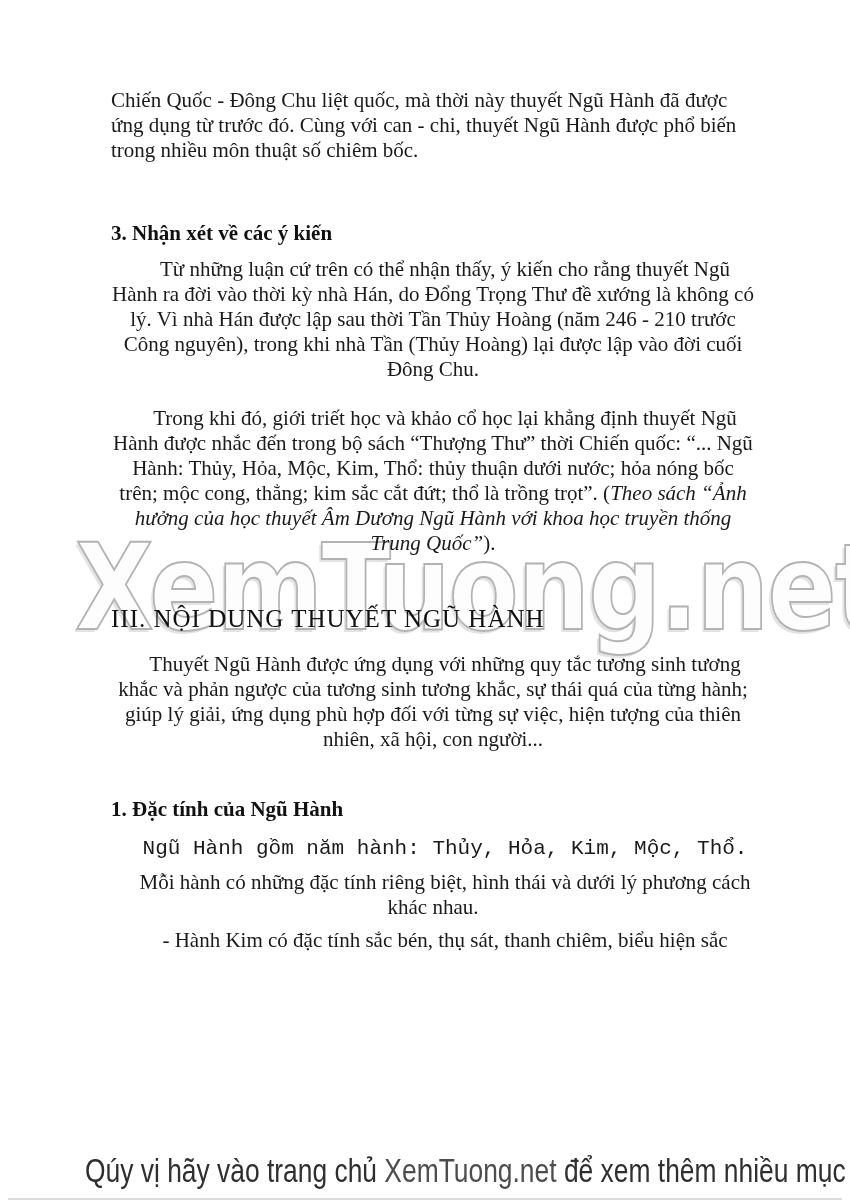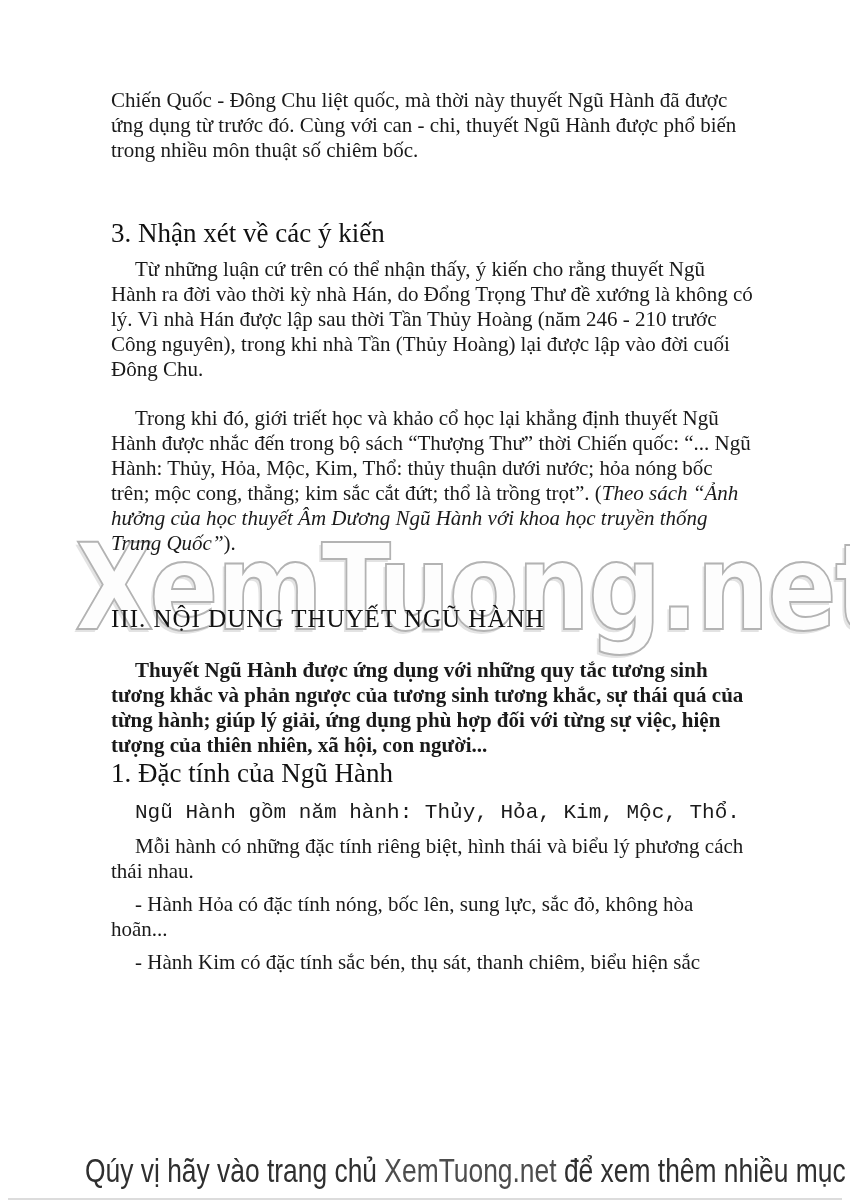--- a/index.html
+++ b/index.html
@@ -36,44 +36,44 @@
   .content {
     position: absolute;
     left: 111px;
     top: 88px;
     width: 644px;
     z-index: 1;
     font-size: 21px;
     line-height: 25px;
   }
   .content p { margin: 0; text-align: left; }
-  .content p.ind { text-indent: 24px; }
+  .content p.ind { text-indent: 24px; text-align: center; }
   .m8  { margin-top: 8px !important; }
   h2.sec {
     margin: 0;
-    font-size: 27px;
+    font-size: 21px;
     line-height: 30px;
-    font-weight: normal;
+    font-weight: bold;
     color: #111111;
   }
   #h-sec3 { margin-top: 55px; }
   #p-sec3-1 { margin-top: 9px; }
   #p-sec3-2 { margin-top: 24px; }
   #p-sec3-3 { margin-top: 4px; }
   h1.chapter {
     margin: 40px 0 0 0;
     font-size: 25px;
     line-height: 46px;
     font-weight: normal;
     letter-spacing: 1px;
     color: #111111;
     white-space: nowrap;
   }
-  #p-chap-1 { margin-top: 16px; font-weight: bold; }
-  #h-sec1 { }
+  #p-chap-1 { margin-top: 10px; }
+  #h-sec1 { margin-top: 42px; }
   #p-sec1-1 { margin-top: 12px; font-family: Liberation Mono, monospace; }
   #p-sec1-2 { margin-top: 9px; }
   .content .em { font-style: italic; }
   
   .footer {
     position: absolute;
     left: 0;
     right: 0;
     top: 1152px;
     z-index: 2;
@@ -116,24 +116,23 @@
 
 
     <h1 class="chapter">III. NỘI DUNG THUYẾT NGŨ HÀNH</h1>
 
     <p class="ind" id="p-chap-1">Thuyết Ngũ Hành được ứng dụng với những quy tắc tương sinh tương khắc và phản ngược của tương sinh tương khắc, sự thái quá của từng hành; giúp lý giải, ứng dụng phù hợp đối với từng sự việc, hiện tượng của thiên nhiên, xã hội, con người...</p>
 
     <h2 class="sec" id="h-sec1">1. Đặc tính của Ngũ Hành</h2>
 
     <p class="ind" id="p-sec1-1">Ngũ Hành gồm năm hành: Thủy, Hỏa, Kim, Mộc, Thổ.</p>
 
-    <p class="ind" id="p-sec1-2">Mỗi hành có những đặc tính riêng biệt, hình thái và biểu lý phương cách thái nhau.</p>
+    <p class="ind" id="p-sec1-2">Mỗi hành có những đặc tính riêng biệt, hình thái và dưới lý phương cách khác nhau.</p>
 
 
-    <p class="ind m8">- Hành Hỏa có đặc tính nóng, bốc lên, sung lực, sắc đỏ, không hòa hoãn...</p>
 
     <p class="ind m8">- Hành Kim có đặc tính sắc bén, thụ sát, thanh chiêm, biểu hiện sắc</p>
 
   </div>
 
   <div class="footer"><span>Qúy vị hãy vào trang chủ </span><span class="site">XemTuong.net</span><span> để xem thêm nhiều mục hay khác</span></div>
 
   <div class="bottom-line"></div>
 
 </div>

